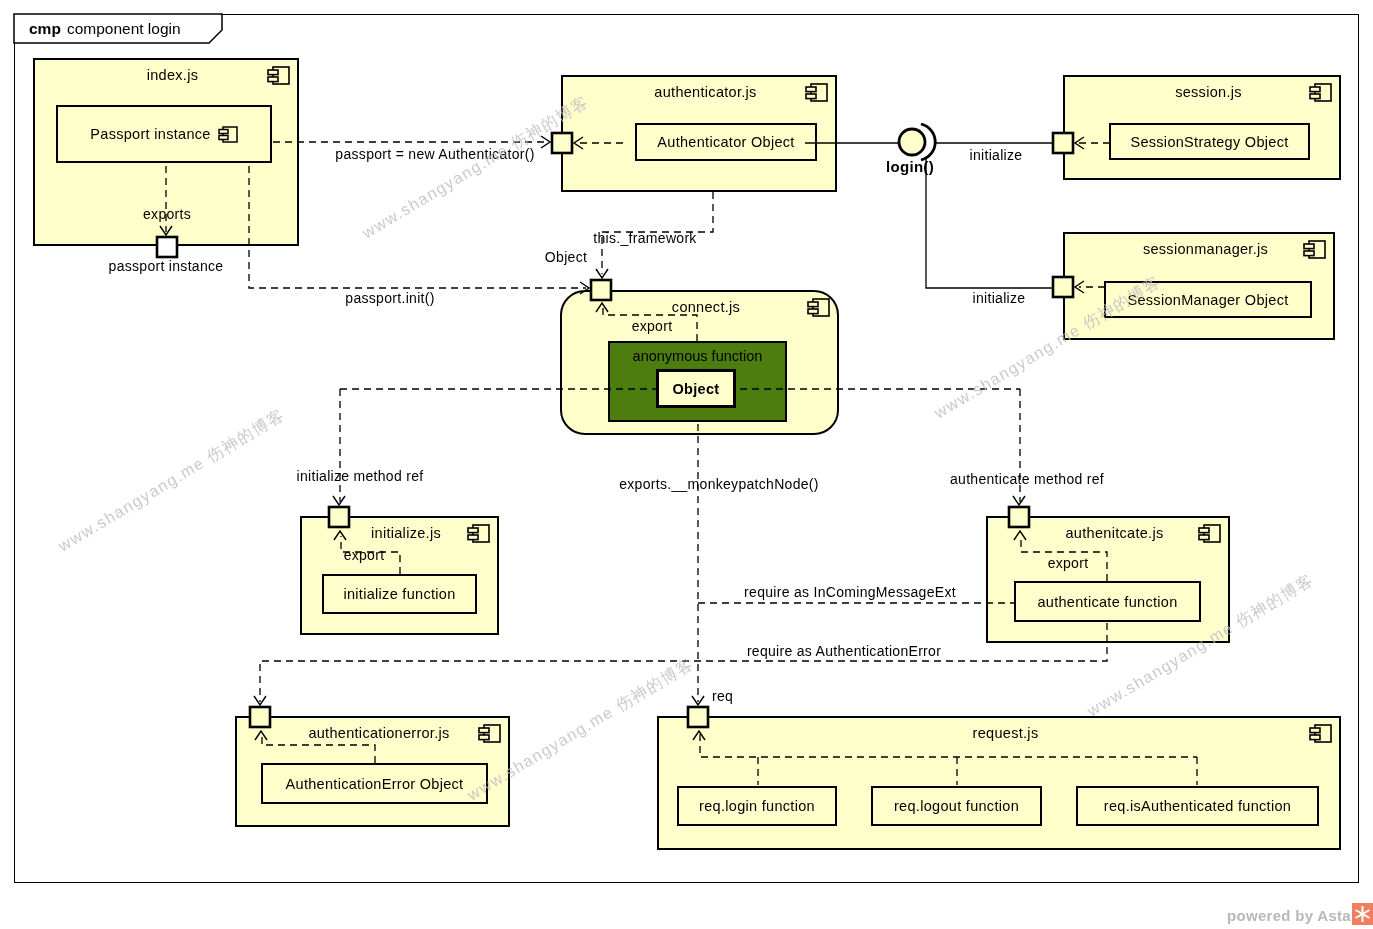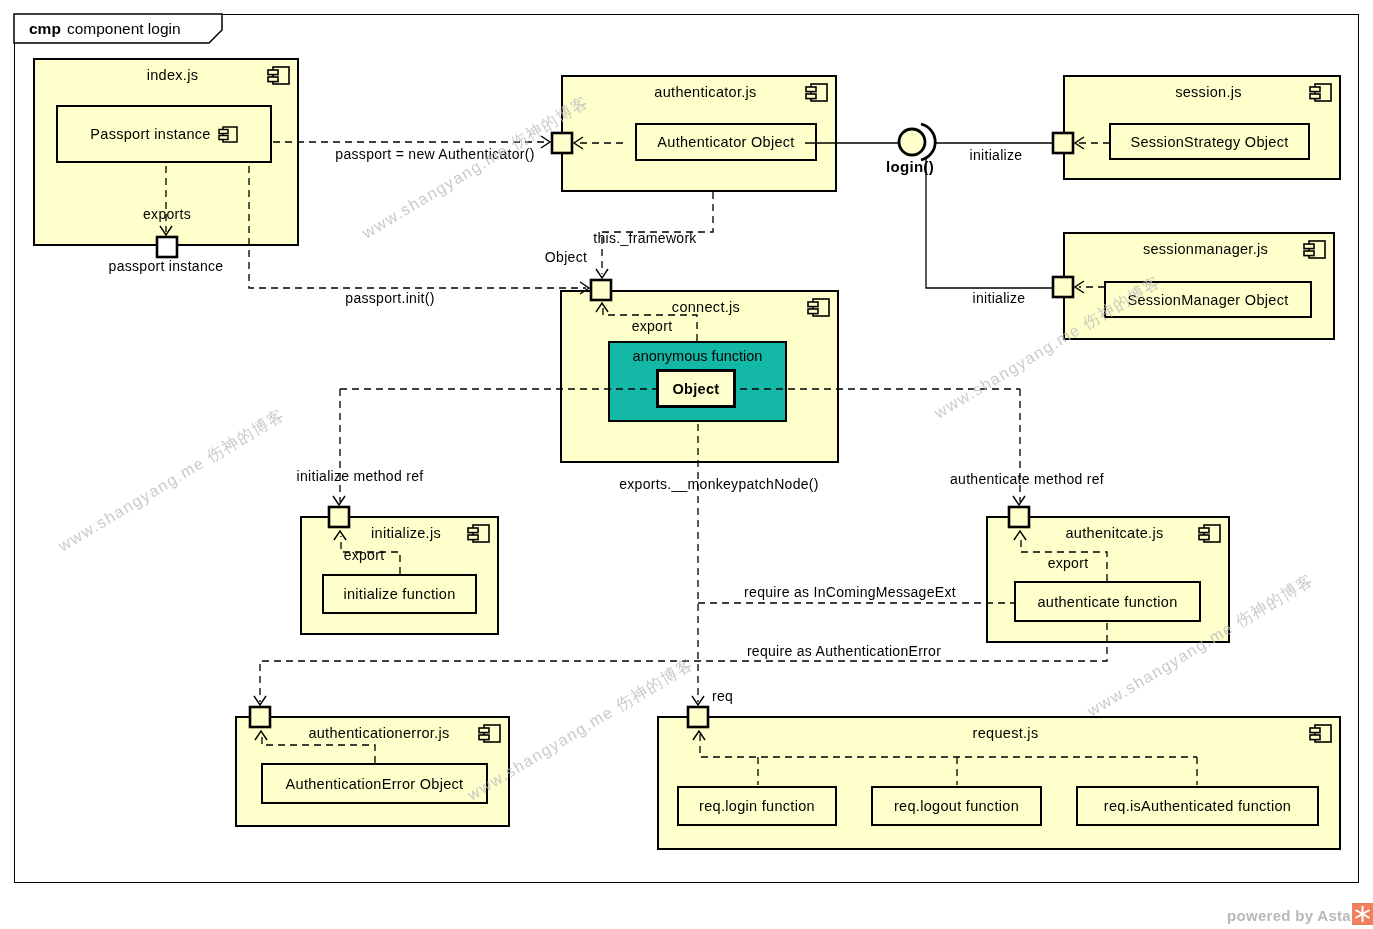--- a/index.html
+++ b/index.html
@@ -14,21 +14,21 @@
   .frame-tab-text b{font-weight:bold;margin-right:6px;}
   
   .comp{position:absolute;background:#ffffcc;border:2.5px solid #000;box-sizing:border-box;z-index:1;}
   .comp-title{position:absolute;top:7px;left:0;right:0;text-align:center;
     font-size:14.5px;letter-spacing:.3px;white-space:nowrap;padding-left:13px;}
   .comp-icon{position:absolute;top:6px;right:7px;}
   .ibox{position:absolute;background:#ffffcc;border:2.5px solid #000;box-sizing:border-box;
     display:flex;align-items:center;justify-content:center;gap:7px;
     font-size:14.5px;letter-spacing:.3px;white-space:nowrap;}
   .ibox.bold{border-width:3.5px;font-weight:bold;}
-  .anonbox{position:absolute;background:#14b8a6;border:2.5px solid #000;box-sizing:border-box;}
+  .anonbox{position:absolute;background:#4d7c0f;border:2.5px solid #000;box-sizing:border-box;}
   .anon-title{position:absolute;top:5px;left:0;right:0;text-align:center;font-size:14.5px;white-space:nowrap;}
   
   .lbl{position:absolute;font-size:14px;letter-spacing:.3px;line-height:1.15;
     white-space:nowrap;z-index:20;}
   .lbl.center{transform:translateX(-50%);}
   .lbl.bold{font-weight:bold;font-size:15px;}
   
   #wires{position:absolute;left:0;top:0;z-index:10;pointer-events:none;}
   
   .wm{position:absolute;z-index:30;color:#bcbcbc;opacity:.8;font-size:16px;
@@ -100,21 +100,21 @@
         <rect x="6" y="1" width="16" height="17" fill="none" stroke="#000" stroke-width="1.6"></rect>
         <rect x="1" y="4" width="10" height="4.6" fill="#ffffcc" stroke="#000" stroke-width="1.6"></rect>
         <rect x="1" y="11" width="10" height="4.6" fill="#ffffcc" stroke="#000" stroke-width="1.6"></rect>
       </svg>
   </span>
   <div class="ibox" style="left:39px;top:47px;width:208px;height:37px;align-items:center;">
     <span>SessionManager Object</span>
   </div>
 </div>
 
-<div class="comp" style="left:560px;top:290px;width:279px;height:173px;">
+<div class="comp" style="left:560px;top:290px;width:279px;height:145px;border-radius:25px;">
   <div class="comp-title">connect.js</div>
   <span class="comp-icon">
     <svg width="23" height="19">
         <rect x="6" y="1" width="16" height="17" fill="none" stroke="#000" stroke-width="1.6"></rect>
         <rect x="1" y="4" width="10" height="4.6" fill="#ffffcc" stroke="#000" stroke-width="1.6"></rect>
         <rect x="1" y="11" width="10" height="4.6" fill="#ffffcc" stroke="#000" stroke-width="1.6"></rect>
       </svg>
   </span>
   <div class="anonbox" style="left:46px;top:49px;width:179px;height:81px;">
     <div class="anon-title">anonymous function</div>

